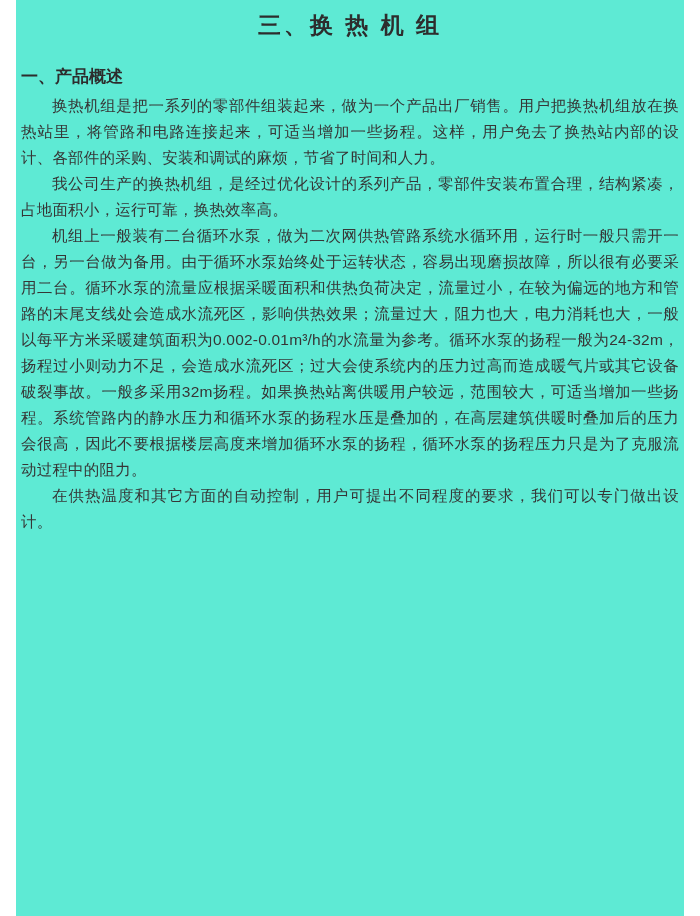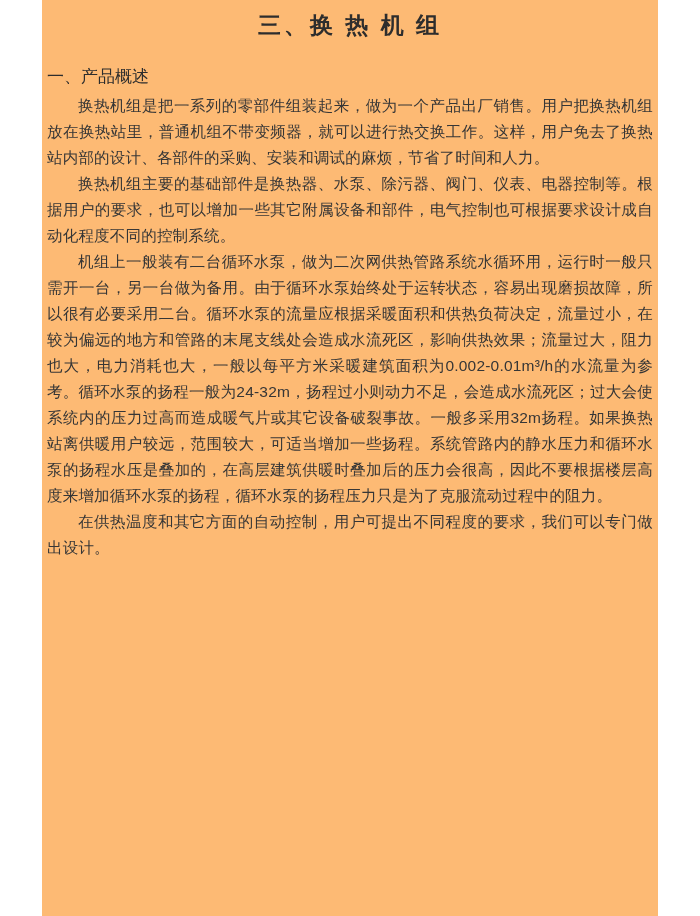--- a/index.html
+++ b/index.html
@@ -2,45 +2,45 @@
 <html lang="zh"><head>
 <meta charset="utf-8">
 <style>
   html, body {
     margin: 0;
     padding: 0;
     background: #ffffff;
   }
   .page {
     position: relative;
-    width: 616px;
+    width: 668px;
     height: 916px;
     box-sizing: border-box;
     margin: 0 auto;
     padding: 6px 5px 0 5px;
-    background: #fdba74;
+    background: #5eead4;
     color: #333333;
     font-family: "Liberation Sans", "DejaVu Sans", sans-serif;
     overflow: hidden;
     filter: blur(0.2px);
   }
   .doc-title {
     margin: 2px 0 0 0;
     text-align: center;
     font-size: 23px;
     font-weight: bold;
     letter-spacing: 3px;
     color: #2d2d2d;
     line-height: 34px;
     white-space: pre;
   }
   .section-heading {
     margin: 24px 0 5px 0;
     font-size: 17px;
-    font-weight: normal;
+    font-weight: bold;
     color: #2d2d2d;
     line-height: 22px;
   }
   .para {
     margin: 0;
     font-size: 15.5px;
     line-height: 26px;
     text-align: justify;
     text-justify: inter-character;
     text-indent: 2em;
@@ -49,17 +49,17 @@
   }
 </style>
 </head>
 <body>
 
 <div class="page">
   <h1 class="doc-title">三、换 热 机 组</h1>
 
   <h2 class="section-heading">一、产品概述</h2>
 
-  <p class="para">换热机组是把一系列的零部件组装起来，做为一个产品出厂销售。用户把换热机组放在换热站里，普通机组不带变频器，就可以进行热交换工作。这样，用户免去了换热站内部的设计、各部件的采购、安装和调试的麻烦，节省了时间和人力。</p>
-  <p class="para">换热机组主要的基础部件是换热器、水泵、除污器、阀门、仪表、电器控制等。根据用户的要求，也可以增加一些其它附属设备和部件，电气控制也可根据要求设计成自动化程度不同的控制系统。</p>
+  <p class="para">换热机组是把一系列的零部件组装起来，做为一个产品出厂销售。用户把换热机组放在换热站里，将管路和电路连接起来，可适当增加一些扬程。这样，用户免去了换热站内部的设计、各部件的采购、安装和调试的麻烦，节省了时间和人力。</p>
+  <p class="para">我公司生产的换热机组，是经过优化设计的系列产品，零部件安装布置合理，结构紧凑，占地面积小，运行可靠，换热效率高。</p>
   <p class="para">机组上一般装有二台循环水泵，做为二次网供热管路系统水循环用，运行时一般只需开一台，另一台做为备用。由于循环水泵始终处于运转状态，容易出现磨损故障，所以很有必要采用二台。循环水泵的流量应根据采暖面积和供热负荷决定，流量过小，在较为偏远的地方和管路的末尾支线处会造成水流死区，影响供热效果；流量过大，阻力也大，电力消耗也大，一般以每平方米采暖建筑面积为0.002-0.01m³/h的水流量为参考。循环水泵的扬程一般为24-32m，扬程过小则动力不足，会造成水流死区；过大会使系统内的压力过高而造成暖气片或其它设备破裂事故。一般多采用32m扬程。如果换热站离供暖用户较远，范围较大，可适当增加一些扬程。系统管路内的静水压力和循环水泵的扬程水压是叠加的，在高层建筑供暖时叠加后的压力会很高，因此不要根据楼层高度来增加循环水泵的扬程，循环水泵的扬程压力只是为了克服流动过程中的阻力。</p>
   <p class="para">在供热温度和其它方面的自动控制，用户可提出不同程度的要求，我们可以专门做出设计。</p>
 </div>
 
 </body></html>

